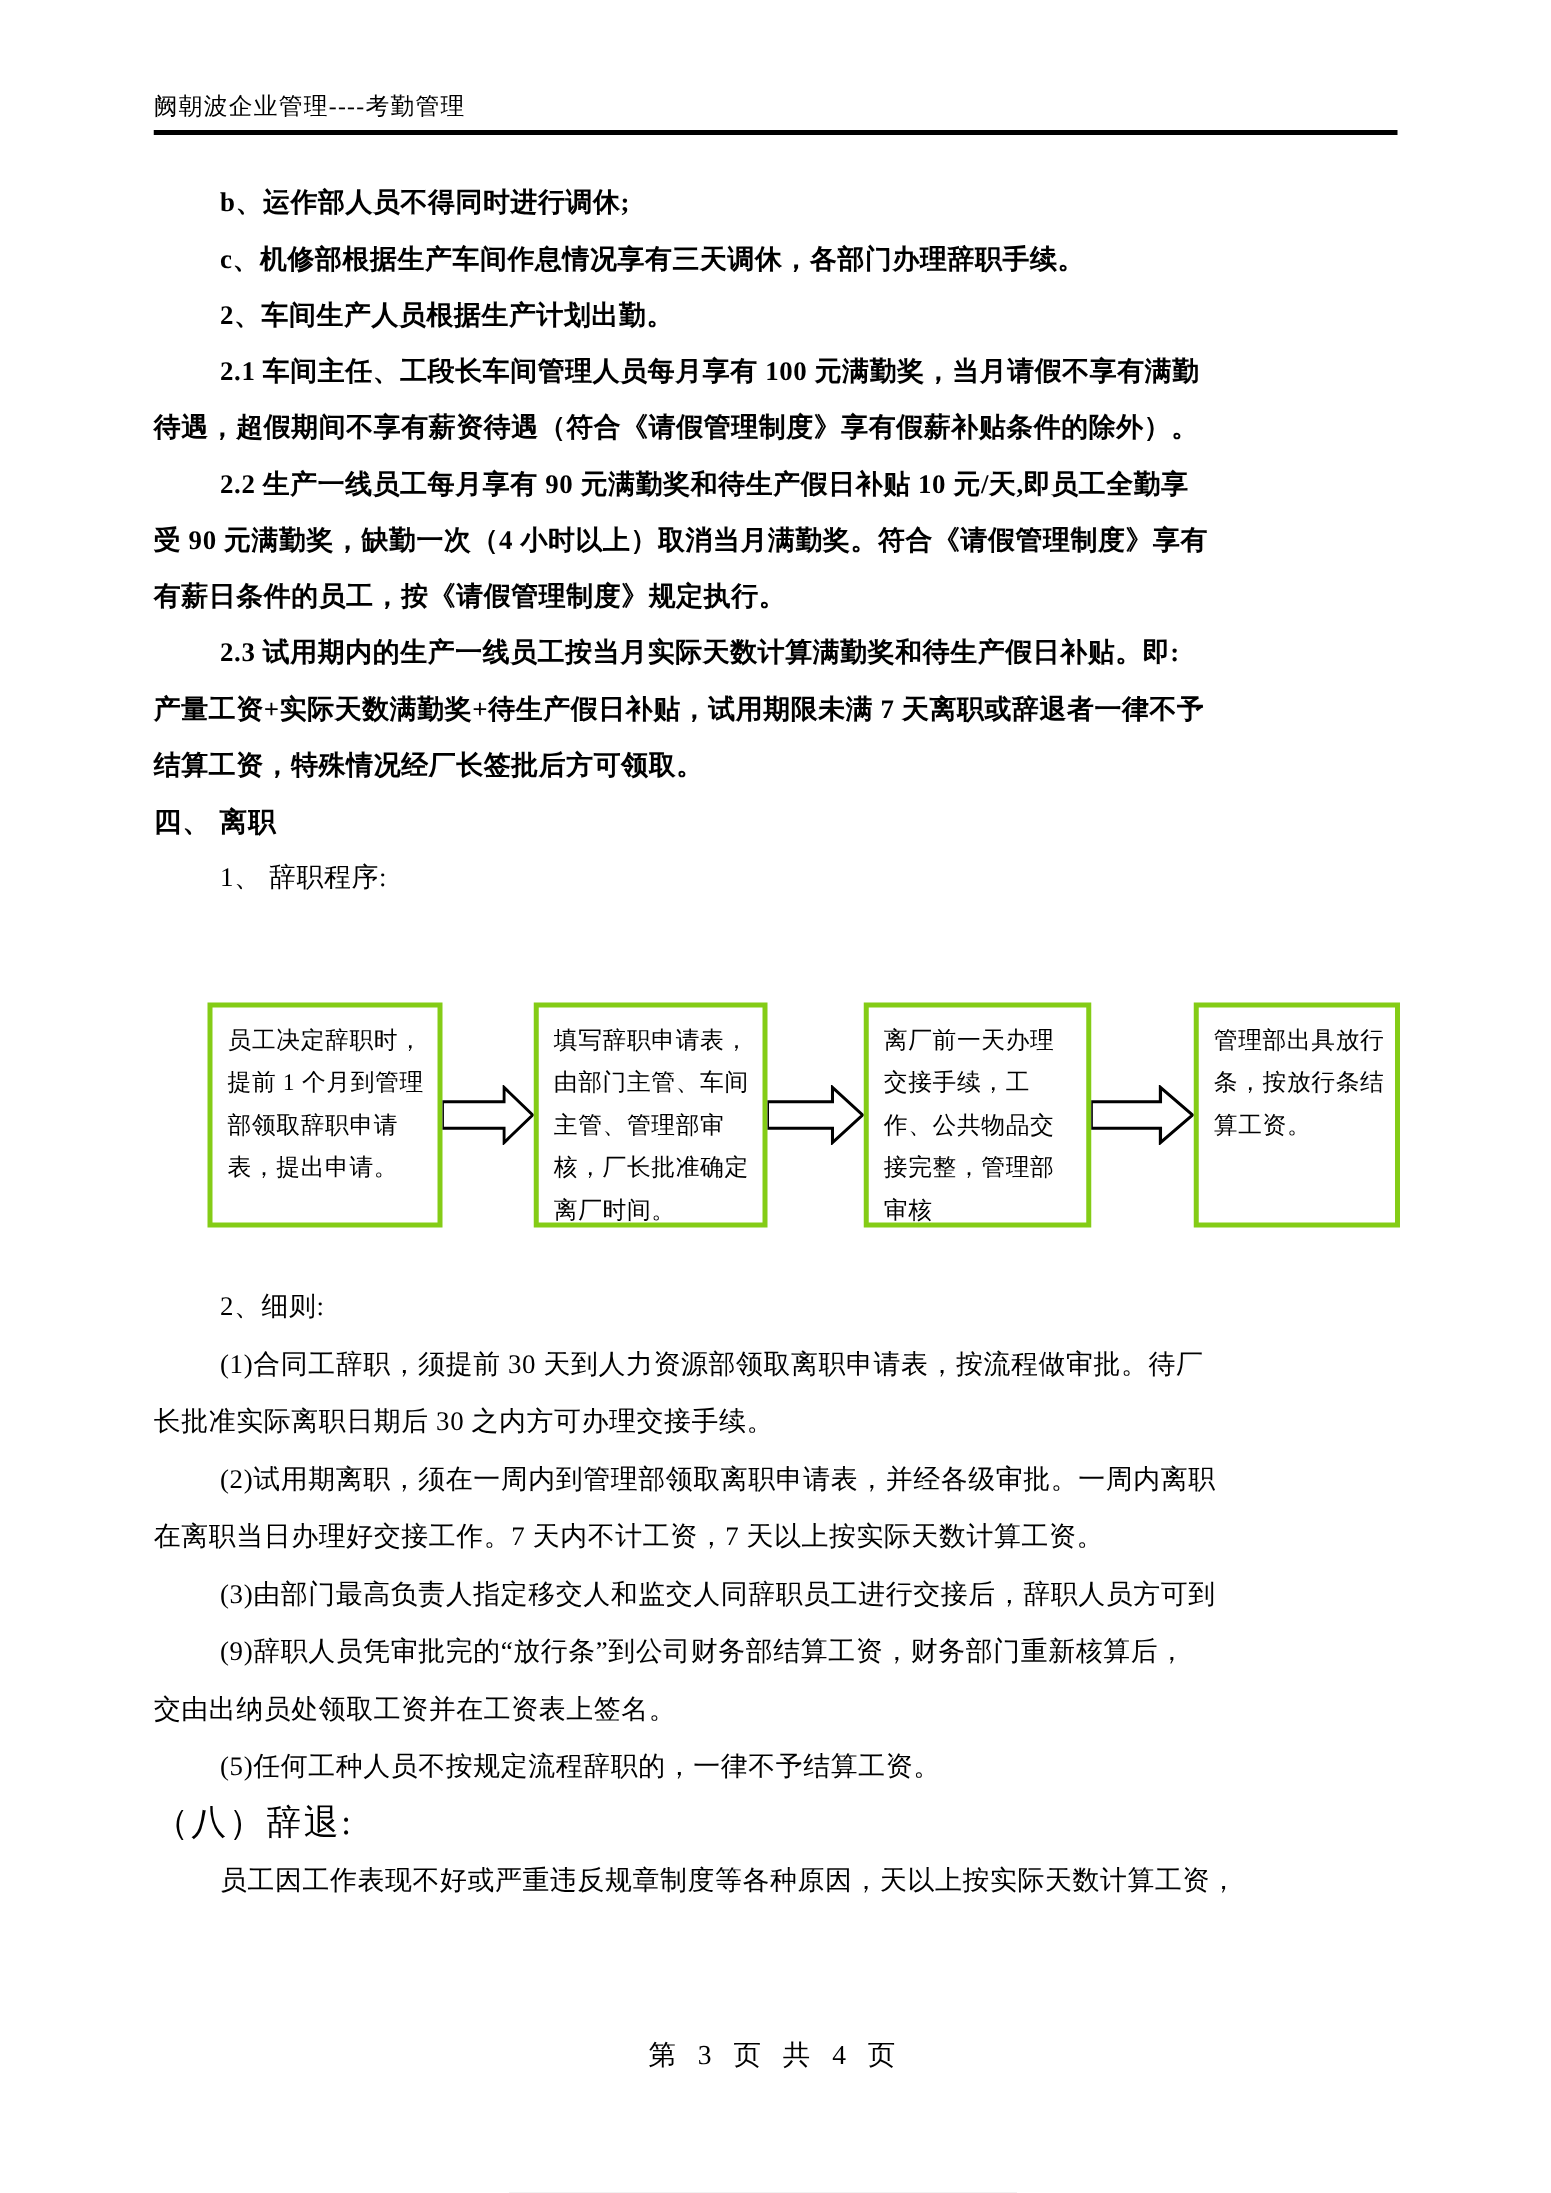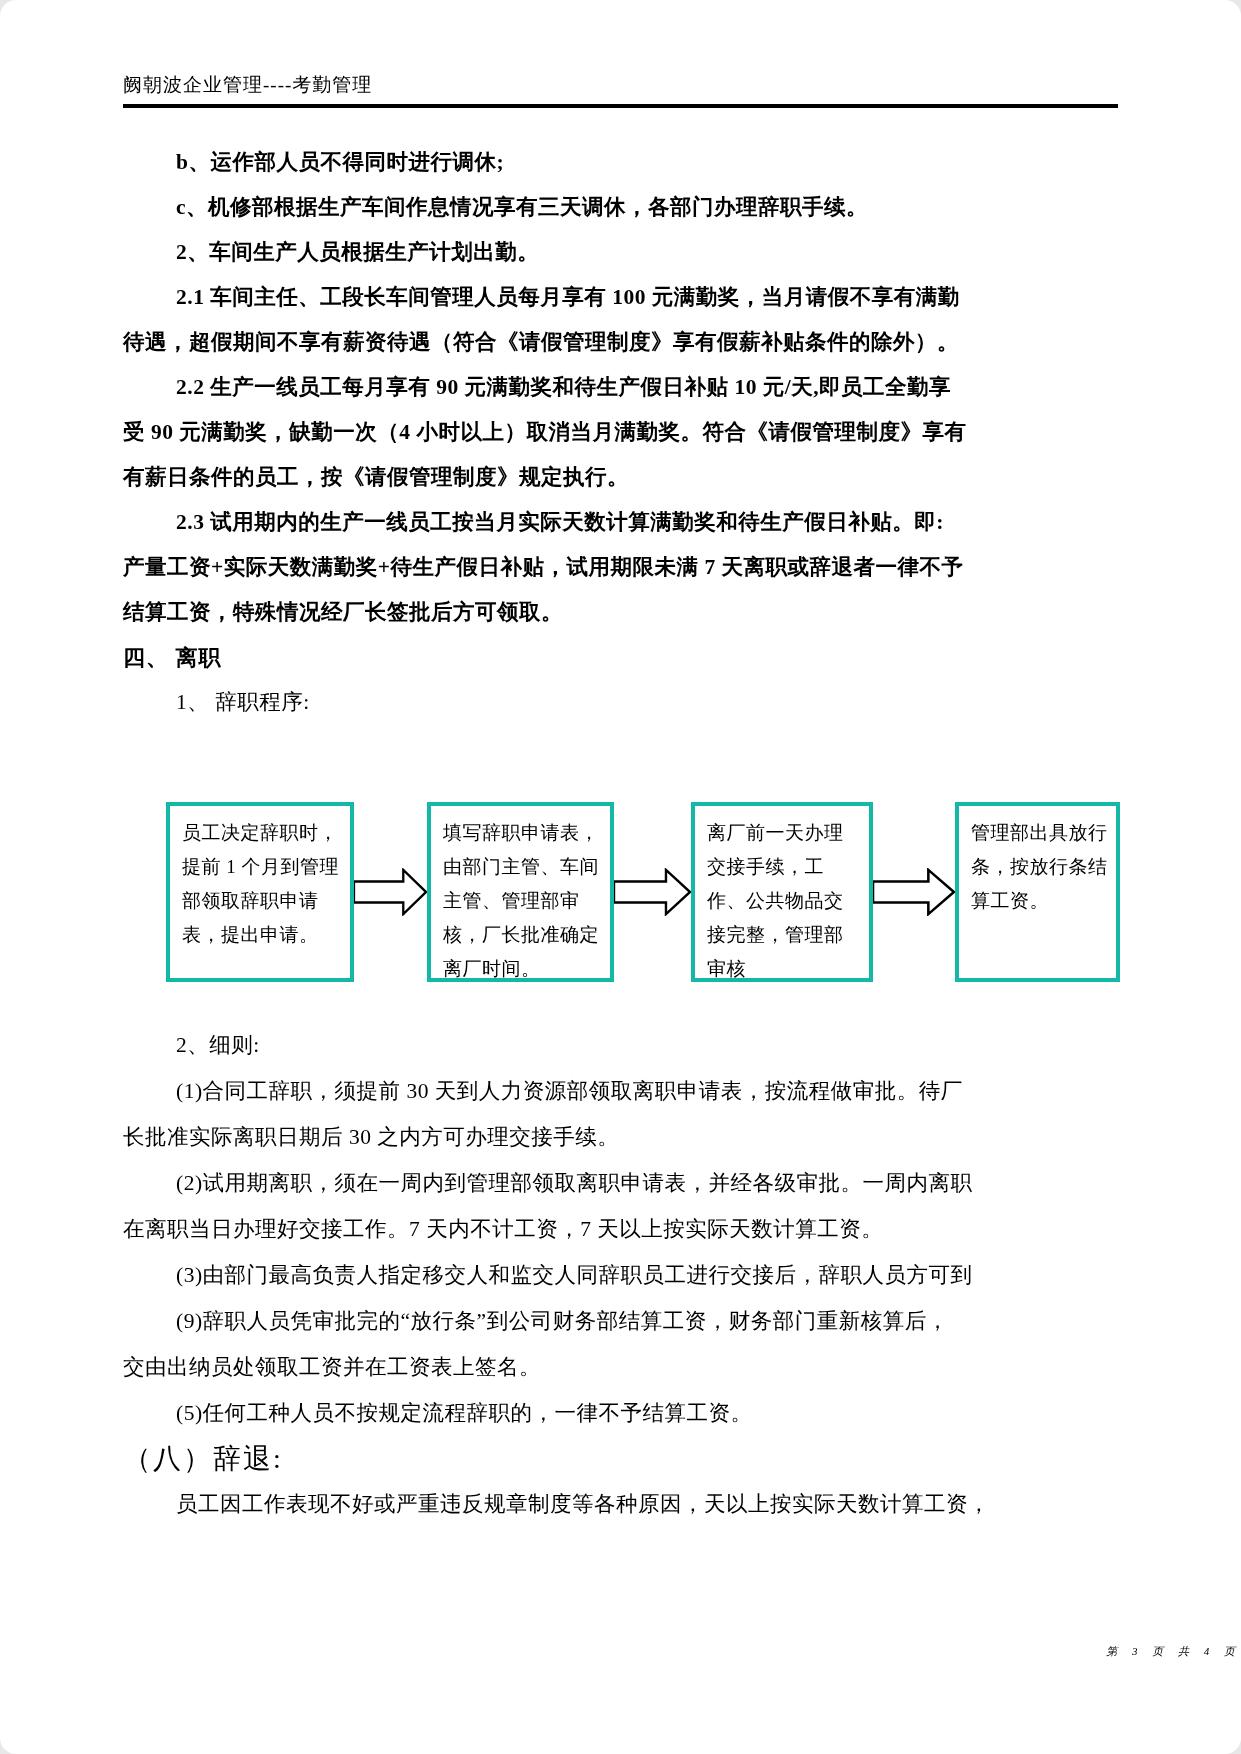--- a/index.html
+++ b/index.html
@@ -5,21 +5,20 @@
   html,body { margin:0; padding:0; background:#e8e8e8; }
   .page {
     position: relative;
     width: 1241px;
     height: 1754px;
     margin: 0 auto;
     background: #ffffff;
     color: #000000;
     font-family: "Liberation Serif", "DejaVu Serif", serif;
     overflow: hidden;
-    border-radius: 16px;
   }
   .content {
     position: absolute;
     left: 123px;
     right: 123px;
     top: 0;
   }
   .doc-header {
     padding-top: 72px;
     padding-bottom: 6px;
@@ -48,21 +47,21 @@
   .flowchart {
     position: relative;
     height: 180px;
     margin-top: 77px;
   }
   .flow-box {
     position: absolute;
     top: 0;
     height: 180px;
     box-sizing: border-box;
-    border: 4px solid #14b8a6;
+    border: 4px solid #84cc16;
     padding: 10px 8px 0 12px;
     font-size: 19px;
     line-height: 34px;
     letter-spacing: 0.5px;
   }
   .flow-box.b1 { left: 43px;  width: 188px; }
   .flow-box.b2 { left: 304px; width: 187px; }
   .flow-box.b3 { left: 568px; width: 182px; }
   .flow-box.b4 { left: 832px; width: 165px; }
   .flow-arrow {
@@ -80,24 +79,23 @@
     font-size: 28px;
     line-height: 46px;
     height: 46px;
     letter-spacing: 2px;
   }
   .page-footer {
     position: absolute;
     left: 0;
     right: 0;
     bottom: 95px;
-    text-align: right;
-    font-size: 11px;
+    text-align: center;
+    font-size: 22px;
     letter-spacing: 6px;
-    font-style: italic;
   }
 </style>
 </head>
 <body>
 
 <div class="page">
   <div class="content">
 
     <div class="doc-header">
       <span class="title">阙朝波企业管理----考勤管理</span>

